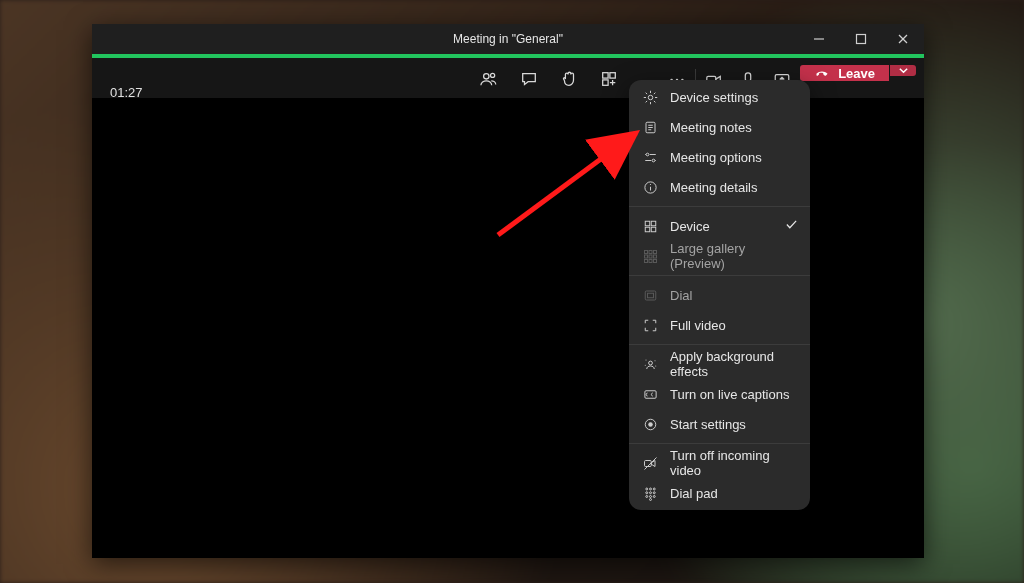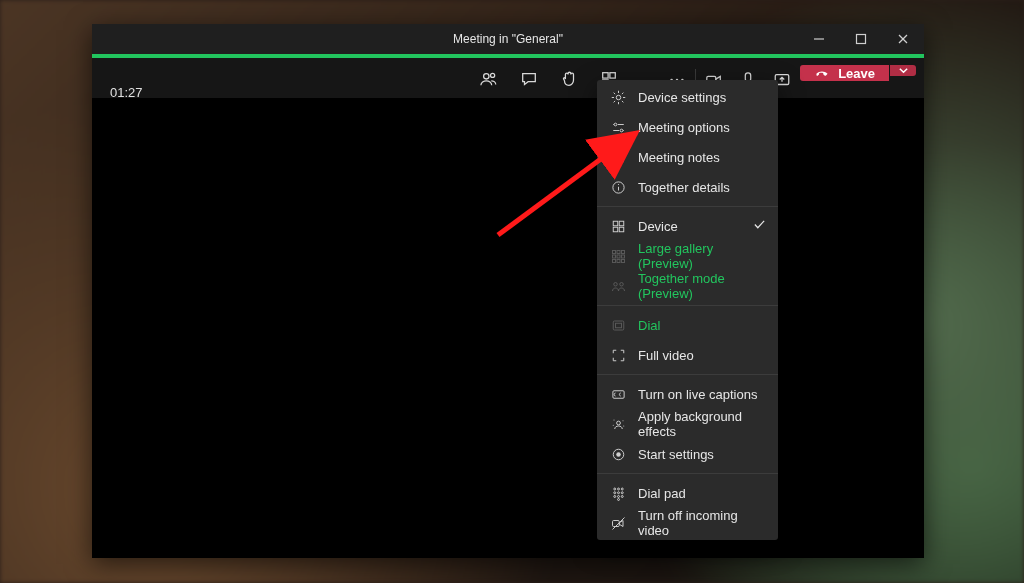--- a/index.html
+++ b/index.html
@@ -22,24 +22,24 @@
   .right-cluster{position:absolute;right:8px;top:0;height:44px;display:flex;align-items:center;}
   .sep{width:1px;height:22px;background:#3a3a3a;margin:0 8px;}
   .circ{width:20px;height:20px;display:flex;align-items:center;justify-content:center;}
   .leave{display:flex;align-items:flex-start;margin-left:8px;height:30px;}
   .leave-main{background:#c4314b;display:flex;align-items:center;gap:8px;padding:0 14px;border-radius:3px 0 0 3px;font-weight:600;font-size:13px;color:#fff;}
   .leave-main svg{width:16px;height:16px;}
   .leave-drop{background:#b02d44;width:26px;display:flex;align-items:center;justify-content:center;border-radius:0 3px 3px 0;margin-left:1px;}
   .leave-drop svg{width:11px;height:11px;}
   .video-area{position:absolute;left:0;top:74px;right:0;bottom:0;background:#000;}
   
-  .menu{position:absolute;left:597px;top:80px;width:181px;background:#2b2b2b;border-radius:3px;box-shadow:0 8px 24px rgba(0,0,0,.55);padding:2px 0;}
+  .menu{position:absolute;left:629px;top:80px;width:181px;background:#2b2b2b;border-radius:12px;box-shadow:0 8px 24px rgba(0,0,0,.55);padding:2px 0;}
   .menu-item{display:flex;align-items:center;height:30px;padding:0 14px;gap:12px;font-size:13px;color:#e6e6e6;position:relative;}
   .menu-item svg{width:15px;height:15px;stroke:#cfcfcf;fill:none;stroke-width:1.3;flex-shrink:0;}
-  .menu-item.disabled{color:#22c55e;}
+  .menu-item.disabled{color:#a3a3a3;}
   .menu-item.disabled svg{stroke:#5a5a5a;}
   .menu-item .check{position:absolute;right:12px;}
   .menu-item .check svg{width:13px;height:13px;stroke:#e6e6e6;}
   .menu-sep{height:1px;background:#3c3c3c;margin:4px 0;}
   
   .arrow{position:absolute;left:488px;top:125px;pointer-events:none;}
 </style>
 </head>
 <body>
 
@@ -142,45 +142,45 @@
 <div class="menu">
   <div class="menu-item">
     <svg viewBox="0 0 20 20">
         <circle cx="10" cy="10" r="3"></circle>
         <path d="M10 1v3M10 16v3M1 10h3M16 10h3M3.5 3.5l2 2M14.5 14.5l2 2M16.5 3.5l-2 2M5.5 14.5l-2 2"></path>
       </svg>
     <span>Device settings</span>
   </div>
   <div class="menu-item">
     <svg viewBox="0 0 20 20">
+        <rect x="4" y="3" width="12" height="14" rx="1.5"></rect>
+        <line x1="7" y1="7" x2="13" y2="7"></line>
+        <line x1="7" y1="10" x2="13" y2="10"></line>
+        <line x1="7" y1="13" x2="11" y2="13"></line>
+      </svg>
+    <span>Meeting notes</span>
+  </div>
+  <div class="menu-item">
+    <svg viewBox="0 0 20 20">
         <circle cx="6" cy="6" r="1.8"></circle>
         <line x1="9" y1="6" x2="17" y2="6"></line>
         <line x1="3" y1="6" x2="4" y2="6"></line>
         <circle cx="14" cy="14" r="1.8"></circle>
         <line x1="3" y1="14" x2="11" y2="14"></line>
         <line x1="16" y1="14" x2="17" y2="14"></line>
       </svg>
     <span>Meeting options</span>
   </div>
   <div class="menu-item">
     <svg viewBox="0 0 20 20">
-        <rect x="4" y="3" width="12" height="14" rx="1.5"></rect>
-        <line x1="7" y1="7" x2="13" y2="7"></line>
-        <line x1="7" y1="10" x2="13" y2="10"></line>
-        <line x1="7" y1="13" x2="11" y2="13"></line>
-      </svg>
-    <span>Meeting notes</span>
-  </div>
-  <div class="menu-item">
-    <svg viewBox="0 0 20 20">
         <circle cx="10" cy="10" r="7.5"></circle>
         <line x1="10" y1="9" x2="10" y2="14"></line>
         <circle cx="10" cy="6" r="0.8" fill="#cfcfcf" stroke="none"></circle>
       </svg>
-    <span>Together details</span>
+    <span>Meeting details</span>
   </div>
   <div class="menu-sep"></div>
   <div class="menu-item">
     <svg viewBox="0 0 20 20">
         <rect x="3" y="3" width="6" height="6"></rect>
         <rect x="11" y="3" width="6" height="6"></rect>
         <rect x="3" y="11" width="6" height="6"></rect>
         <rect x="11" y="11" width="6" height="6"></rect>
       </svg>
     <span>Device</span>
@@ -195,92 +195,84 @@
         <rect x="14" y="2" width="4" height="4"></rect>
         <rect x="2" y="8" width="4" height="4"></rect>
         <rect x="8" y="8" width="4" height="4"></rect>
         <rect x="14" y="8" width="4" height="4"></rect>
         <rect x="2" y="14" width="4" height="4"></rect>
         <rect x="8" y="14" width="4" height="4"></rect>
         <rect x="14" y="14" width="4" height="4"></rect>
       </svg>
     <span>Large gallery (Preview)</span>
   </div>
-  <div class="menu-item disabled">
-    <svg viewBox="0 0 20 20">
-        <circle cx="6" cy="7" r="2.3"></circle>
-        <circle cx="14" cy="7" r="2.3"></circle>
-        <path d="M2 16c0-2.5 2-4 4-4s4 1.5 4 4M10 16c0-2.5 2-4 4-4s4 1.5 4 4"></path>
-      </svg>
-    <span>Together mode (Preview)</span>
-  </div>
   <div class="menu-sep"></div>
   <div class="menu-item disabled">
     <svg viewBox="0 0 20 20">
         <rect x="3" y="4" width="14" height="12" rx="1.5"></rect>
         <rect x="6" y="7" width="8" height="6"></rect>
       </svg>
     <span>Dial</span>
   </div>
   <div class="menu-item">
     <svg viewBox="0 0 20 20">
         <path d="M3 7V3h4M17 7V3h-4M3 13v4h4M17 13v4h-4"></path>
       </svg>
     <span>Full video</span>
   </div>
   <div class="menu-sep"></div>
-  <div class="menu-item">
-    <svg viewBox="0 0 20 20">
-        <rect x="2.5" y="5" width="15" height="10" rx="1.5"></rect>
-        <path d="M6 12c-1 0-1.8-.8-1.8-2s.8-2 1.8-2M13 12c-1 0-1.8-.8-1.8-2s.8-2 1.8-2"></path>
-      </svg>
-    <span>Turn on live captions</span>
-  </div>
   <div class="menu-item">
     <svg viewBox="0 0 20 20">
         <circle cx="10" cy="8" r="2.5"></circle>
         <path d="M5 16c0-2.5 2.2-4 5-4s5 1.5 5 4"></path>
         <circle cx="4" cy="4" r="0.7" fill="#cfcfcf" stroke="none"></circle>
         <circle cx="16" cy="5" r="0.7" fill="#cfcfcf" stroke="none"></circle>
         <circle cx="17" cy="12" r="0.7" fill="#cfcfcf" stroke="none"></circle>
         <circle cx="3" cy="11" r="0.7" fill="#cfcfcf" stroke="none"></circle>
       </svg>
     <span>Apply background effects</span>
   </div>
   <div class="menu-item">
     <svg viewBox="0 0 20 20">
+        <rect x="2.5" y="5" width="15" height="10" rx="1.5"></rect>
+        <path d="M6 12c-1 0-1.8-.8-1.8-2s.8-2 1.8-2M13 12c-1 0-1.8-.8-1.8-2s.8-2 1.8-2"></path>
+      </svg>
+    <span>Turn on live captions</span>
+  </div>
+  <div class="menu-item">
+    <svg viewBox="0 0 20 20">
         <circle cx="10" cy="10" r="7"></circle>
         <circle cx="10" cy="10" r="3" fill="#cfcfcf" stroke="none"></circle>
       </svg>
     <span>Start settings</span>
   </div>
   <div class="menu-sep"></div>
+  <div class="menu-item">
+    <svg viewBox="0 0 20 20">
+        <rect x="2" y="6" width="9" height="8" rx="1.5"></rect>
+        <path d="M11 9l5-3v8l-5-3z"></path>
+        <line x1="2" y1="18" x2="18" y2="2"></line>
+      </svg>
+    <span>Turn off incoming video</span>
+  </div>
   <div class="menu-item">
     <svg viewBox="0 0 20 20" stroke="none" fill="#cfcfcf">
         <circle cx="5" cy="4" r="1.3"></circle>
         <circle cx="10" cy="4" r="1.3"></circle>
         <circle cx="15" cy="4" r="1.3"></circle>
         <circle cx="5" cy="9" r="1.3"></circle>
         <circle cx="10" cy="9" r="1.3"></circle>
         <circle cx="15" cy="9" r="1.3"></circle>
         <circle cx="5" cy="14" r="1.3"></circle>
         <circle cx="10" cy="14" r="1.3"></circle>
         <circle cx="15" cy="14" r="1.3"></circle>
         <circle cx="10" cy="18" r="1.3"></circle>
       </svg>
     <span>Dial pad</span>
   </div>
-  <div class="menu-item">
-    <svg viewBox="0 0 20 20">
-        <rect x="2" y="6" width="9" height="8" rx="1.5"></rect>
-        <path d="M11 9l5-3v8l-5-3z"></path>
-        <line x1="2" y1="18" x2="18" y2="2"></line>
-      </svg>
-    <span>Turn off incoming video</span>
-  </div>
 </div>
 
 <svg class="arrow" width="170" height="120">
   <defs>
     <marker id="ah" markerWidth="12" markerHeight="12" refX="9" refY="5" orient="auto">
       <path d="M0 0L10 5L0 10z" fill="#ff1a1a"></path>
     </marker>
   </defs>
   <line x1="10" y1="110" x2="148" y2="8" stroke="#ff1a1a" stroke-width="5" marker-end="url(#ah)"></line>
 </svg>

